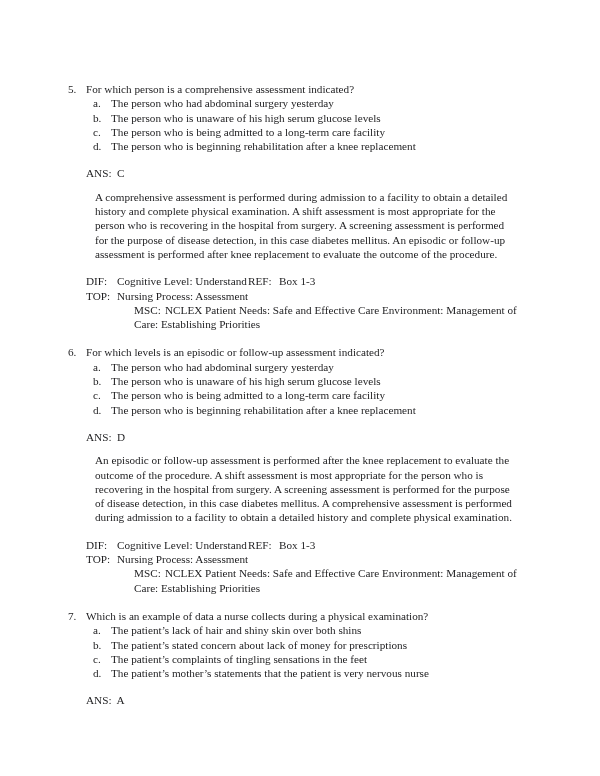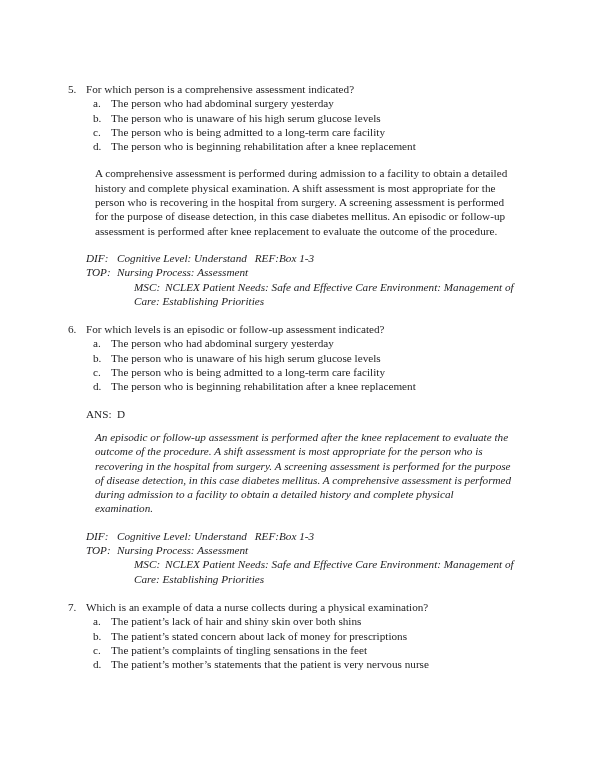--- a/index.html
+++ b/index.html
@@ -79,49 +79,46 @@
   }
   .rationale {
     font-size: 11.2px;
     line-height: 14.3px;
     text-align: left;
     margin: 9px;
     max-width: 436px;
   }
   .rationale.wide {
     max-width: 436px;
-    font-style: italic;
   }
 
   
   .meta-group {
     padding-left: 18px;
     margin-top: 13px;
   }
   .meta-row {
     display: flex;
     font-size: 11.2px;
     line-height: 14.3px;
-    font-style: italic;
   }
   .meta-label {
     flex: 0 0 31px;
     width: 31px;
   }
   .meta-value {
     flex: 0 0 auto;
   }
   .meta-value.dif-value {
     width: 131px;
     flex: 0 0 131px;
   }
   .meta-label.ref-label {
     flex: 0 0 31px;
     width: 31px;
-    text-align: right;
   }
   .meta-row.msc-row {
     display: block;
     margin-left: 48px;
   }
   .msc-inline-label {
     display: inline-block;
     width: 31px;
   }
   .meta-cont {
@@ -152,20 +149,21 @@
         <span class="opt-letter">c.</span>
         <span class="opt-text">The person who is being admitted to a long-term care facility</span>
       </li>
       <li class="option-line">
         <span class="opt-letter">d.</span>
         <span class="opt-text">The person who is beginning rehabilitation after a knee replacement</span>
       </li>
     </ul>
 
     <div class="answer-group">
+      <div class="ans-line">ANS:  C</div>
       <p class="rationale">A comprehensive assessment is performed during admission to a facility to obtain a detailed history and complete physical examination. A shift assessment is most appropriate for the person who is recovering in the hospital from surgery. A screening assessment is performed for the purpose of disease detection, in this case diabetes mellitus. An episodic or follow-up assessment is performed after knee replacement to evaluate the outcome of the procedure.</p>
     </div>
 
     <div class="meta-group">
       <div class="meta-row">
         <span class="meta-label">DIF:</span>
         <span class="meta-value dif-value">Cognitive Level: Understand</span>
         <span class="meta-label ref-label">REF:</span>
         <span class="meta-value">Box 1-3</span>
       </div>
@@ -242,15 +240,18 @@
       <li class="option-line">
         <span class="opt-letter">c.</span>
         <span class="opt-text">The patient’s complaints of tingling sensations in the feet</span>
       </li>
       <li class="option-line">
         <span class="opt-letter">d.</span>
         <span class="opt-text">The patient’s mother’s statements that the patient is very nervous nurse</span>
       </li>
     </ul>
 
+    <div class="answer-group">
+      <div class="ans-line">ANS:  A</div>
+    </div>
   </div>
 
 </div>
 
 </body></html>

